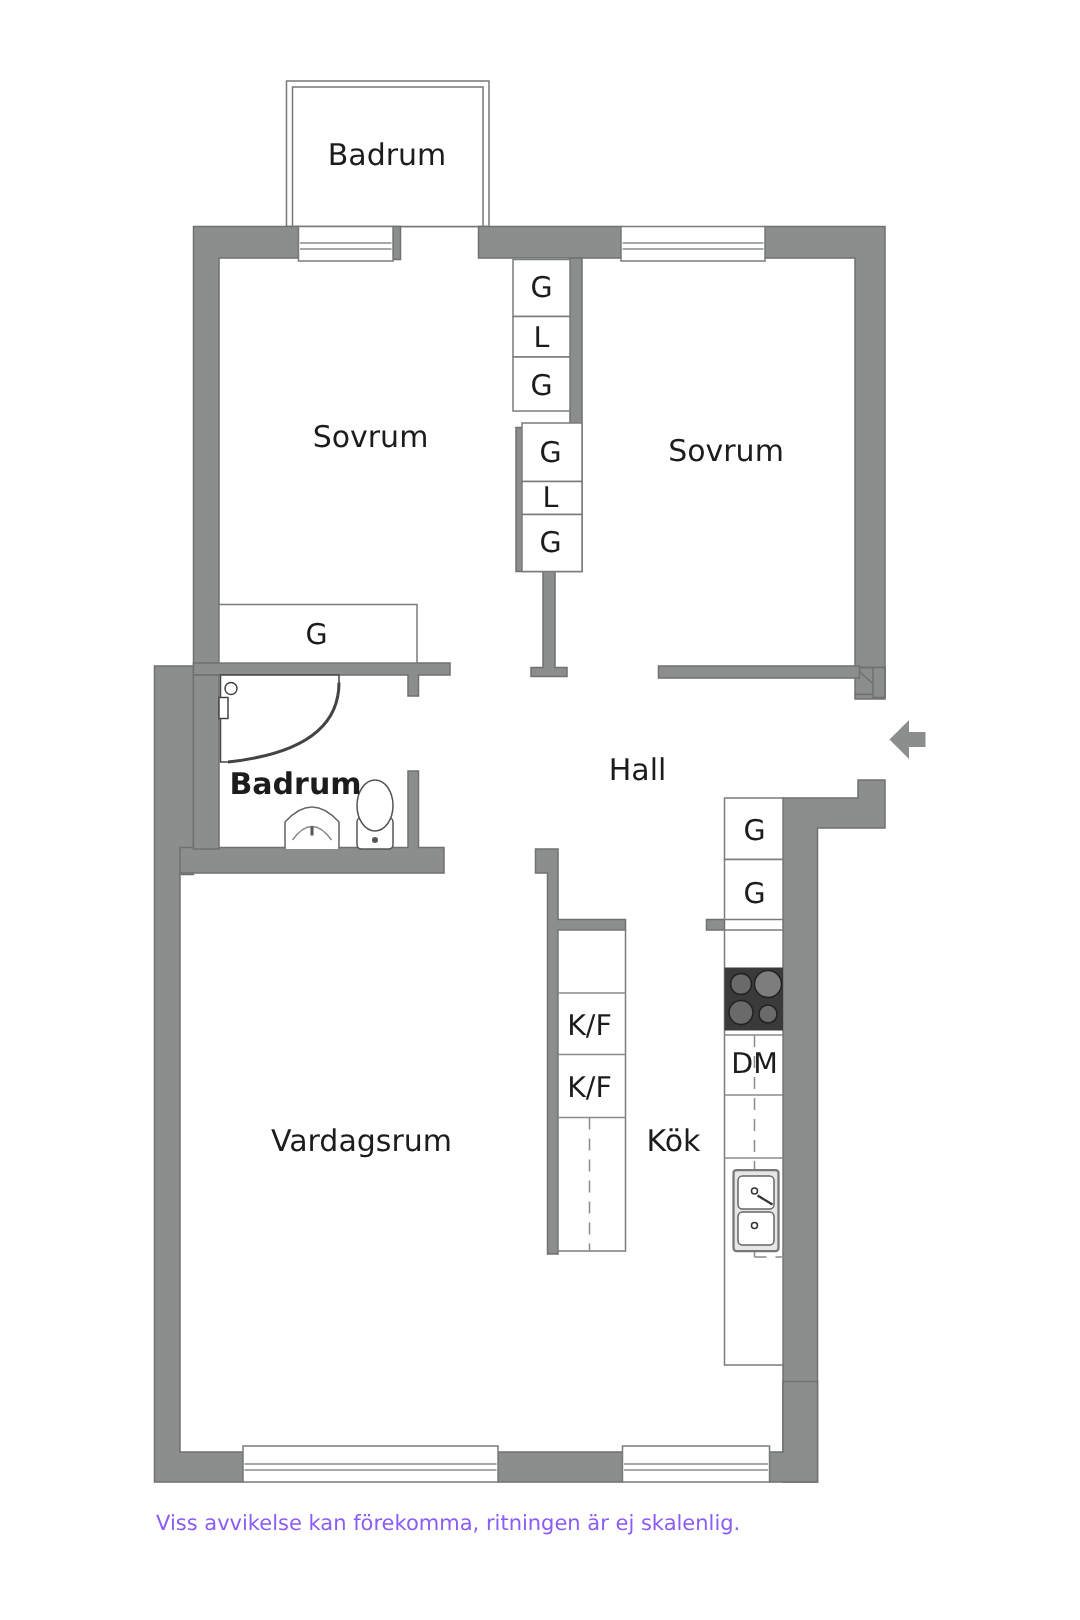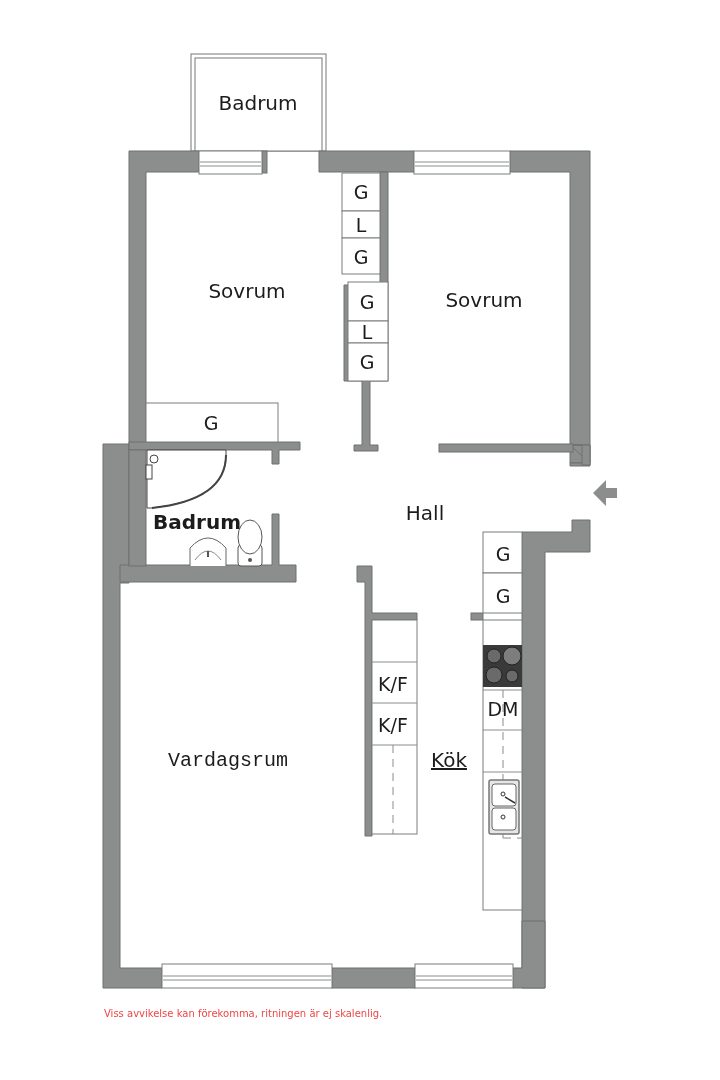--- a/index.html
+++ b/index.html
@@ -5,21 +5,21 @@
   html, body { margin: 0; padding: 0; background: #ffffff; }
   body { width: 720px; height: 1080px; position: relative; overflow: hidden; font-family: "DejaVu Sans", "Liberation Sans", sans-serif; }
   #plan { position: absolute; left: 0; top: 0; width: 720px; height: 1080px; }
   .wall { fill: #8c8e8e; stroke: #6f7171; stroke-width: 1; }
   .thin { fill: #ffffff; stroke: #7a7c7c; stroke-width: 1; }
   .line { stroke: #8a8c8c; stroke-width: 1; fill: none; }
   .dash { stroke: #8a8c8c; stroke-width: 1; fill: none; stroke-dasharray: 8 6; }
   .lbl { position: absolute; color: #1c1c1c; white-space: nowrap; transform: translate(-50%, -50%); }
   .room { font-size: 20px; }
   .fix { font-size: 19px; }
-  .note { position: absolute; left: 104px; top: 1008px; font-size: 10px; color: #ef4444; }
+  .note { position: absolute; left: 104px; top: 1008px; font-size: 14px; color: #8b5cf6; }
 </style>
 </head>
 <body>
 
 <svg id="plan" viewBox="0 0 720 1080" xmlns="http://www.w3.org/2000/svg">
 
   <g>
     <rect x="191" y="54" width="135" height="97" fill="#fff" stroke="#777" stroke-width="1"></rect>
     <rect x="195" y="58" width="127" height="93" fill="#fff" stroke="#777" stroke-width="1"></rect>
   </g>
@@ -131,22 +131,22 @@
   </g>
 
   <polygon points="593,493 606,480 606,488 617,488 617,498 606,498 606,506" fill="#8c8e8e"></polygon>
 </svg>
 
 <div class="lbl room" style="left:258px; top:103px;">Badrum</div>
 <div class="lbl room" style="left:247px; top:291px;">Sovrum</div>
 <div class="lbl room" style="left:484px; top:300px;">Sovrum</div>
 <div class="lbl room" style="left:425px; top:513px;">Hall</div>
 <div class="lbl room" style="left:197px; top:522px;font-weight:bold;">Badrum</div>
-<div class="lbl room" style="left:228px; top:760px;font-family:Liberation Mono, monospace;">Vardagsrum</div>
-<div class="lbl room" style="left:449px; top:760px;text-decoration:underline;">Kök</div>
+<div class="lbl room" style="left:241px; top:760px;">Vardagsrum</div>
+<div class="lbl room" style="left:449px; top:760px;">Kök</div>
 
 <div class="lbl fix" style="left:361px; top:192px;">G</div>
 <div class="lbl fix" style="left:361px; top:225px;">L</div>
 <div class="lbl fix" style="left:361px; top:257px;">G</div>
 <div class="lbl fix" style="left:367px; top:302px;">G</div>
 <div class="lbl fix" style="left:367px; top:332px;">L</div>
 <div class="lbl fix" style="left:367px; top:362px;">G</div>
 <div class="lbl fix" style="left:211px; top:423px;">G</div>
 <div class="lbl fix" style="left:503px; top:554px;">G</div>
 <div class="lbl fix" style="left:503px; top:596px;">G</div>

